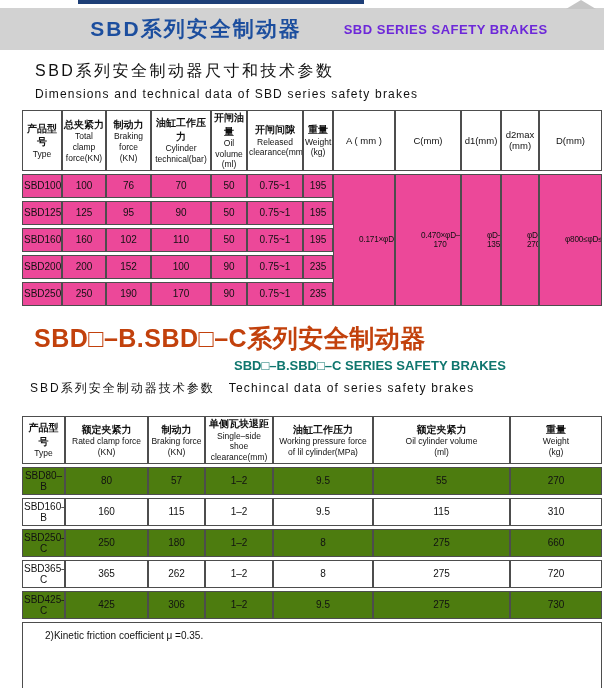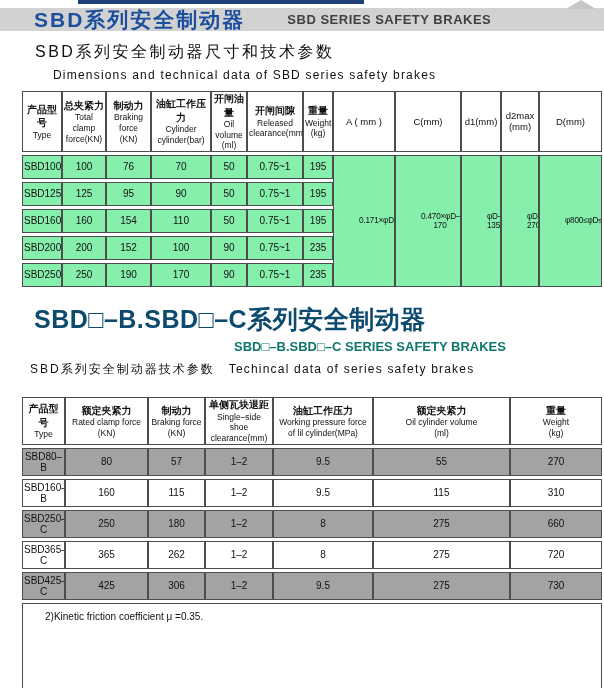--- a/index.html
+++ b/index.html
@@ -4,39 +4,39 @@
 <style>
   html,body{margin:0;padding:0;}
   body{
     width:604px;height:688px;position:relative;overflow:hidden;
     background:#ffffff;color:#111;
     font-family:"Liberation Sans","DejaVu Sans",sans-serif;
   }
   .top-strip{position:absolute;top:0;left:78px;width:286px;height:4px;background:#1e3f77;}
   .top-triangle{position:absolute;top:0;left:566px;width:0;height:0;
     border-left:15px solid transparent;border-right:15px solid transparent;border-bottom:9px solid #c6c6c6;}
-  .banner{margin-top:8px;height:23px;background:#d2d2d2;display:flex;align-items:center;}
+  .banner{margin-top:8px;height:42px;background:#d2d2d2;display:flex;align-items:center;justify-content:center;}
   .banner-cn{margin-left:34px;font-size:21px;font-weight:bold;color:#1c4e9e;letter-spacing:2px;}
-  .banner-en{margin-left:42px;font-size:13px;font-weight:bold;color:#404040;letter-spacing:.5px;}
+  .banner-en{margin-left:42px;font-size:13px;font-weight:bold;color:#6d28d9;letter-spacing:.5px;}
   .subline-cn{margin:11px 0 0 35px;font-size:16px;letter-spacing:2.5px;}
-  .subline-en{margin:5px 0 0 53px;font-size:12px;letter-spacing:1.2px;}
+  .subline-en{margin:5px 0 0 35px;font-size:12px;letter-spacing:1.2px;}
   table{border-collapse:separate;border-spacing:0 3px;table-layout:fixed;margin-left:22px;width:580px;}
   th,td{border:1px solid #4d4d4d;text-align:center;vertical-align:middle;padding:0 1px;overflow:hidden;}
   th{background:#fff;font-weight:normal;}
   .h-cn{display:block;font-size:10px;font-weight:bold;line-height:1.35;}
   .h-en{display:block;font-size:8.5px;line-height:1.25;}
   .h-one{display:block;font-size:9.5px;line-height:1.25;}
   .t1 th{height:50px;}
-  .t1 td{background:#86efac;font-size:10px;height:22px;margin-top:20px;}
+  .t1 td{background:#ec4899;font-size:10px;height:22px;margin-top:20px;}
   .t1 td.fm{font-size:8.2px;letter-spacing:-0.2px;padding-left:25px;}
   .t2 th{height:46px;}
   .t2 td{font-size:10px;height:26px;}
-  .t2 tr.g td{background:#a3a3a3;}
+  .t2 tr.g td{background:#4d7c0f;}
   .t2 tr.w td{background:#ffffff;}
-  .s2-title{margin:13px 0 0 34px;font-size:25px;font-weight:bold;color:#0c4a6e;letter-spacing:.5px;}
+  .s2-title{margin:13px 0 0 34px;font-size:25px;font-weight:bold;color:#c2410c;letter-spacing:.5px;}
   .s2-en{margin:3px 0 0 234px;font-size:13px;font-weight:bold;color:#0f766e;}
   .s2-tech{margin:7px 0 16px 30px;font-size:12px;letter-spacing:1.2px;}
   .s2-tech .cn{margin-right:14px;letter-spacing:2px;}
   .notes{margin:0 0 0 22px;width:566px;border:1px solid #4d4d4d;padding:5px 6px 6px 6px;
     font-size:10px;line-height:1.5;min-height:78px;}
   .notes .indent{padding-left:16px;}
 </style>
 </head>
 <body>
 
@@ -78,21 +78,21 @@
           <span class="h-en">force(KN)</span>
         </th>
     <th>
           <span class="h-cn">制动力</span>
           <span class="h-en">Braking force</span>
           <span class="h-en">(KN)</span>
         </th>
     <th>
           <span class="h-cn">油缸工作压力</span>
           <span class="h-en">Cylinder</span>
-          <span class="h-en">cylinder(bar)</span>
+          <span class="h-en">technical(bar)</span>
         </th>
     <th>
           <span class="h-cn">开闸油量</span>
           <span class="h-en">Oil volume</span>
           <span class="h-en">(ml)</span>
         </th>
     <th>
           <span class="h-cn">开闸间隙</span>
           <span class="h-en">Released</span>
           <span class="h-en">clearance(mm)</span>
@@ -138,21 +138,21 @@
     <td>125</td>
     <td>95</td>
     <td>90</td>
     <td>50</td>
     <td>0.75~1</td>
     <td>195</td>
   </tr>
   <tr>
     <td>SBD160</td>
     <td>160</td>
-    <td>154</td>
+    <td>102</td>
     <td>110</td>
     <td>50</td>
     <td>0.75~1</td>
     <td>195</td>
   </tr>
   <tr>
     <td>SBD200</td>
     <td>200</td>
     <td>152</td>
     <td>100</td>

